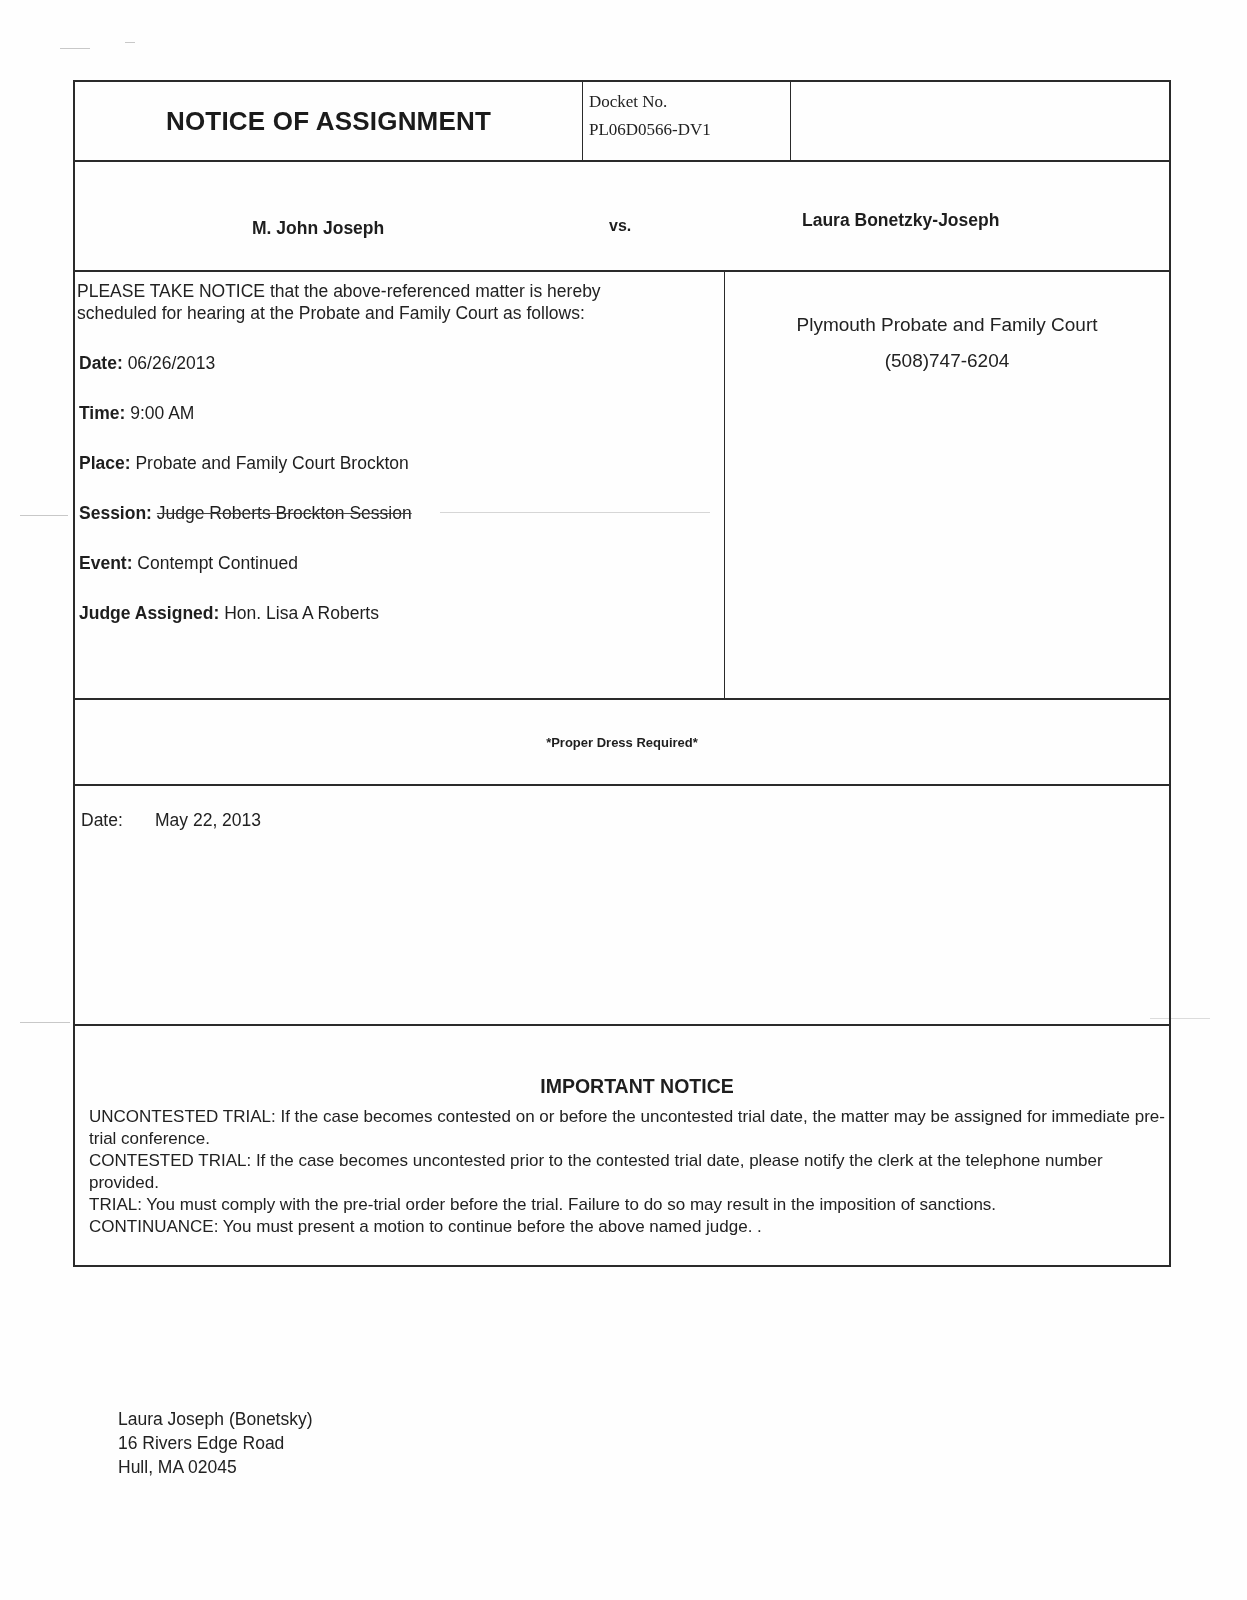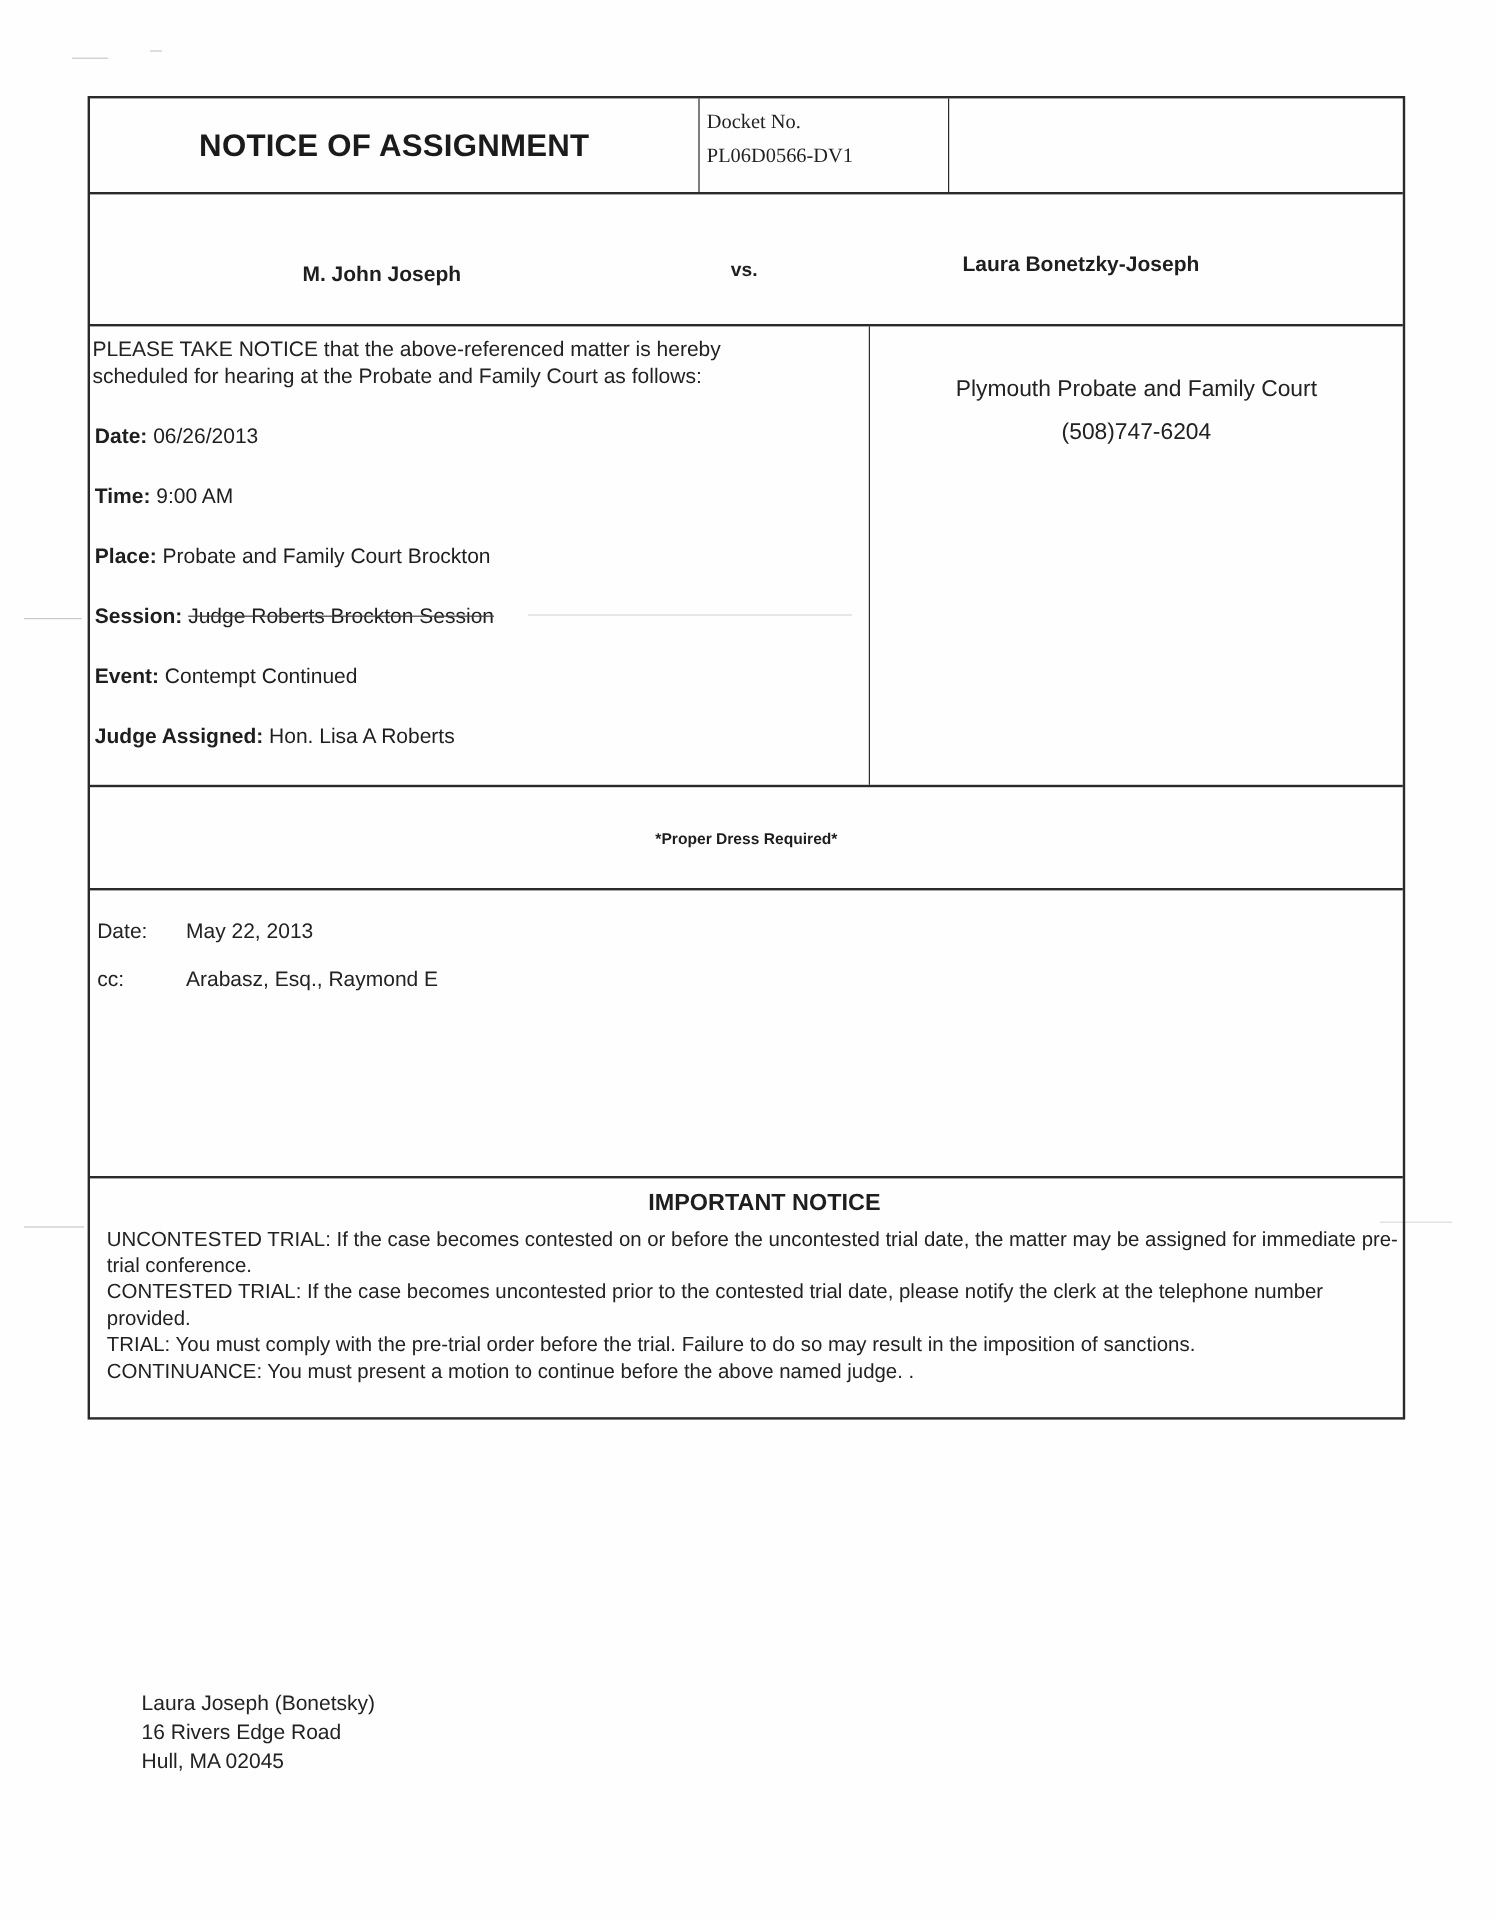--- a/index.html
+++ b/index.html
@@ -71,21 +71,21 @@
     .party-vs {
       position: absolute; left: 534px; top: 55px;
       font-weight: bold; font-size: 16px;
     }
     .party-right {
       position: absolute; left: 727px; top: 48px;
       font-weight: bold; font-size: 17.5px;
     }
 
     
-    .row-hearing { height: 384px; display: flex; }
+    .row-hearing { height: 428px; display: flex; }
     .hearing-left {
       width: 650px;
       border-right: 1.5px solid #2a2a2a;
       padding: 8px 0 0 2px;
       font-size: 17.5px;
     }
     .notice-intro { line-height: 22px; color: #222; width: 600px; }
     .detail-line {
       margin-top: 28px; line-height: 22px; padding-left: 2px;
     }
@@ -106,21 +106,21 @@
       font-weight: bold; font-size: 13px;
     }
 
     
     .row-meta { height: 240px; padding: 22px 0 0 6px; font-size: 17.5px; }
     .meta-line { display: flex; line-height: 24px; margin-bottom: 16px; }
     .meta-label { width: 74px; color: #222; }
     .meta-value { color: #222; }
 
     
-    .row-important { height: 199px; padding-top: 6px; }
+    .row-important { height: 199px; padding-top: 6px; margin-top: 40px; }
     .important-title {
       text-align: center; font-weight: bold; font-size: 19.5px;
       line-height: 28px; margin-bottom: 6px; padding-left: 30px;
     }
     .important-body { padding-left: 14px; font-size: 17px; line-height: 22px; color: #222; }
     .important-body p { margin: 0; }
 
     
     .address {
       position: absolute;
@@ -192,24 +192,20 @@
     </div>
 
     <div class="row row-dress">
       <span>*Proper Dress Required*</span>
     </div>
 
     <div class="row row-meta">
       <div class="meta-line">
         <span class="meta-label">Date:</span>
         <span class="meta-value">May 22, 2013</span>
-      </div>
-      <div class="meta-line">
-        <span class="meta-label">cc:</span>
-        <span class="meta-value">Arabasz, Esq., Raymond E</span>
       </div>
     </div>
 
     <div class="row row-important">
       <div class="important-title">IMPORTANT NOTICE</div>
       <div class="important-body">
         <p>UNCONTESTED TRIAL:  If the case becomes contested on or before the uncontested trial date, the matter may be assigned for immediate pre-trial conference.</p>
         <p>CONTESTED TRIAL:  If the case becomes uncontested prior to the contested trial date, please notify the clerk at the telephone number provided.</p>
         <p>TRIAL:  You must comply with the pre-trial order before the trial.  Failure to do so may result in the imposition of sanctions.</p>
         <p>CONTINUANCE:  You must present a motion to continue before the above named judge.  .</p>

